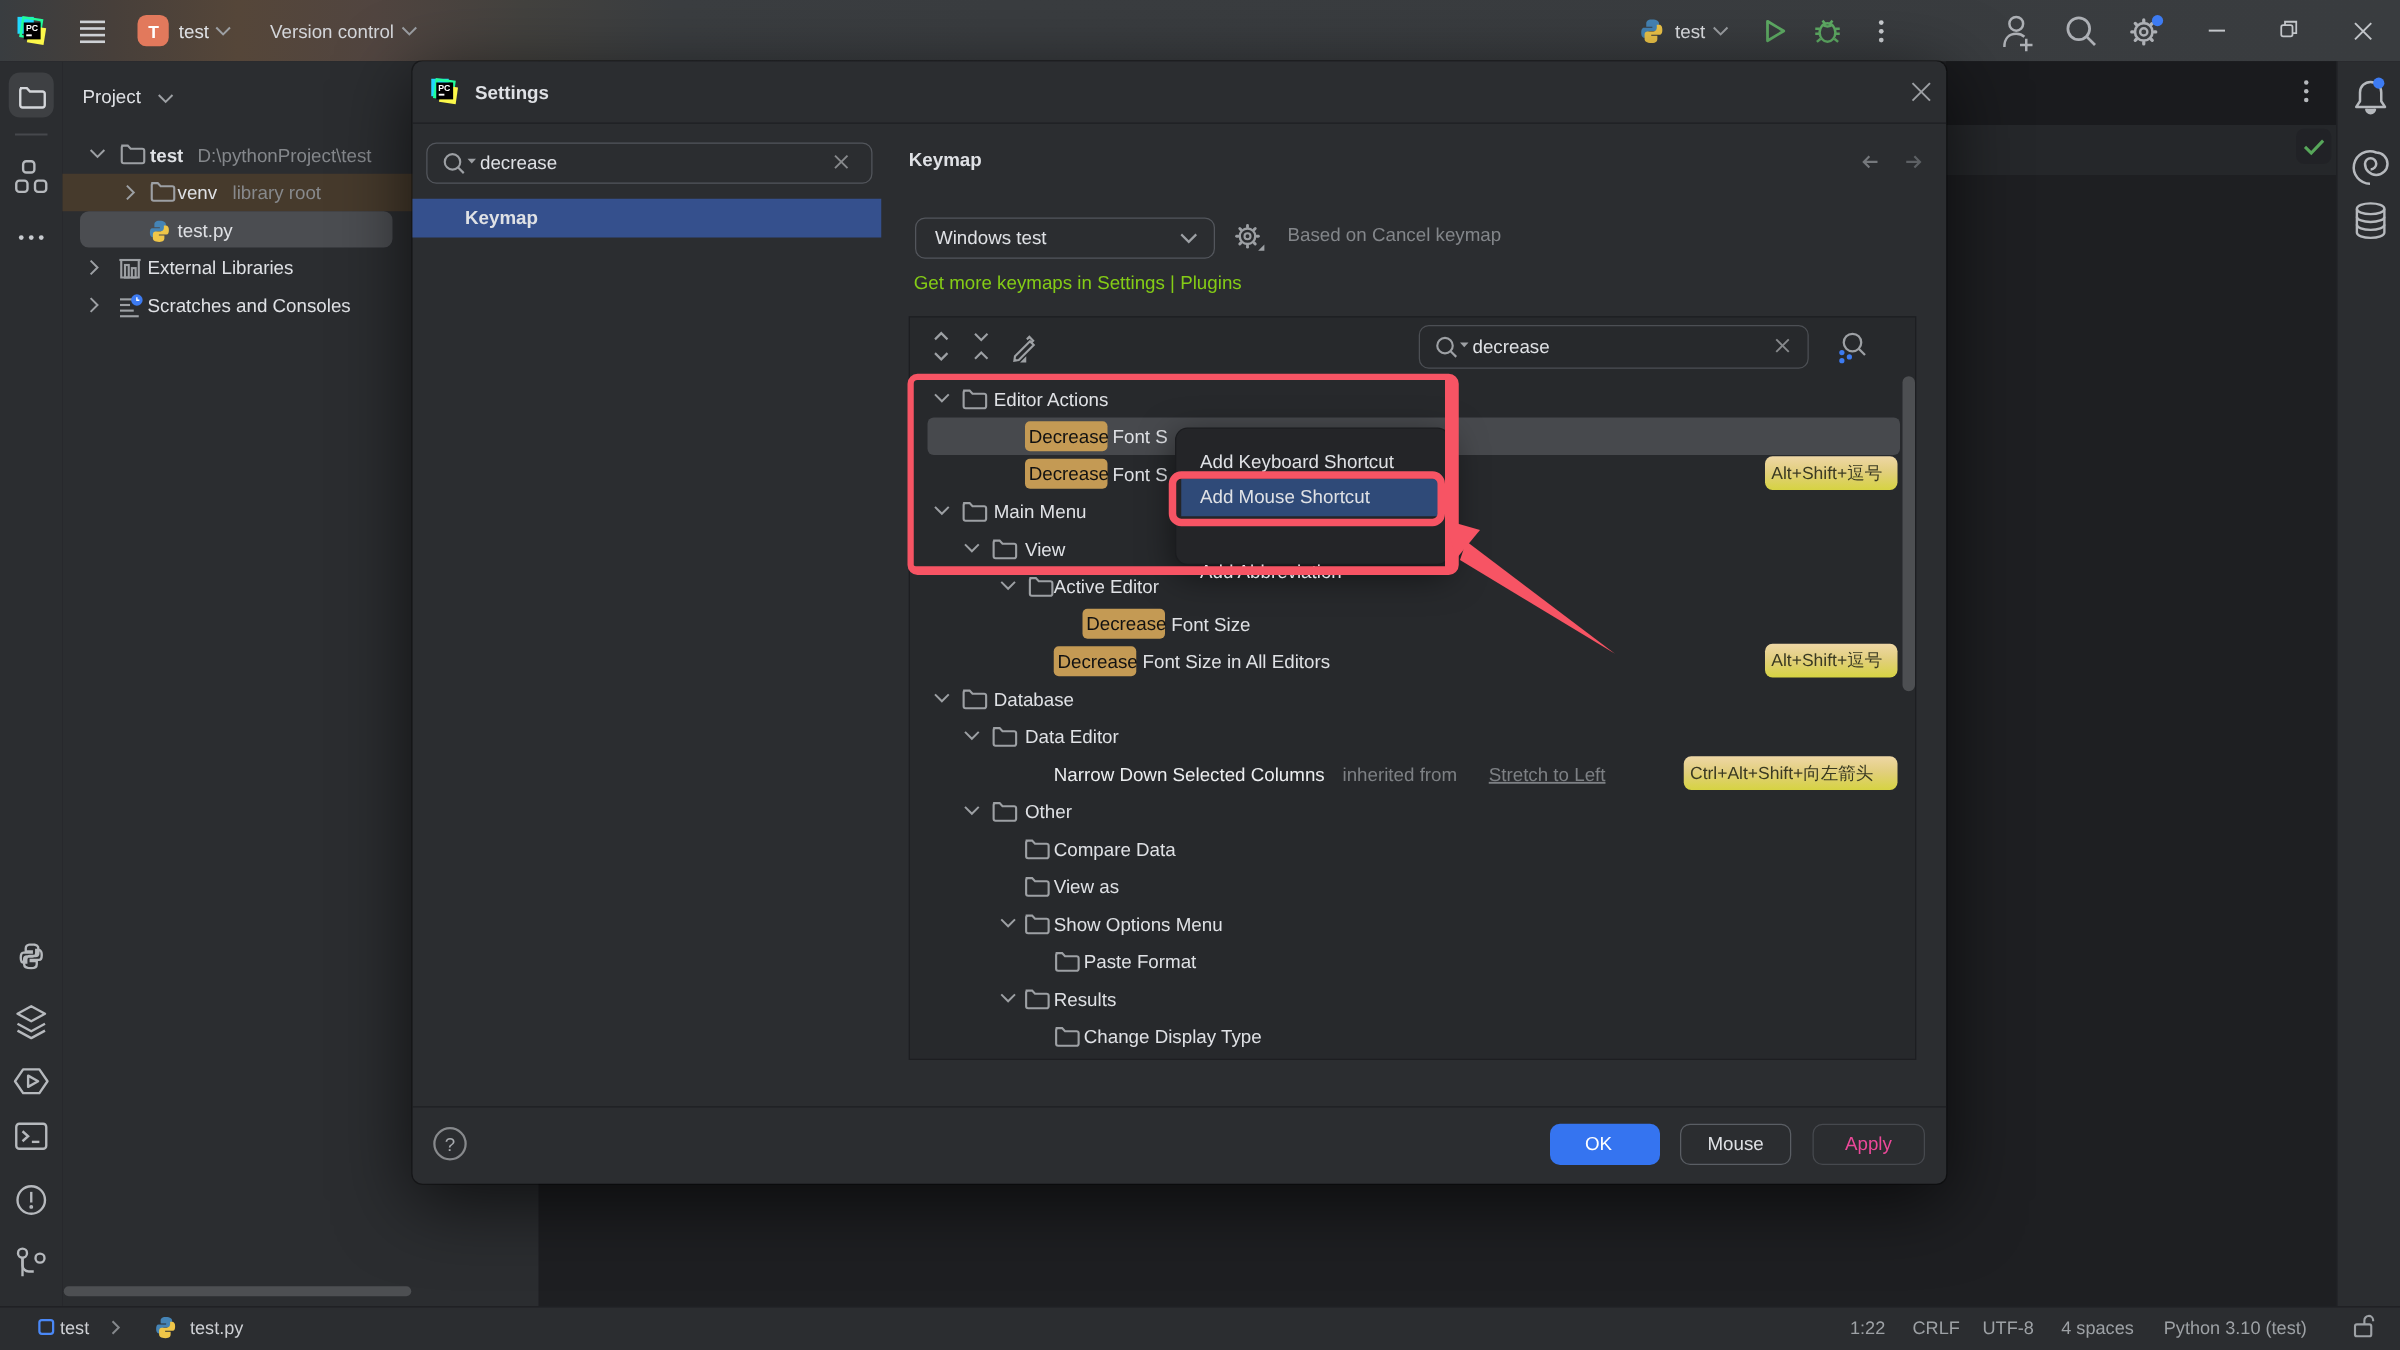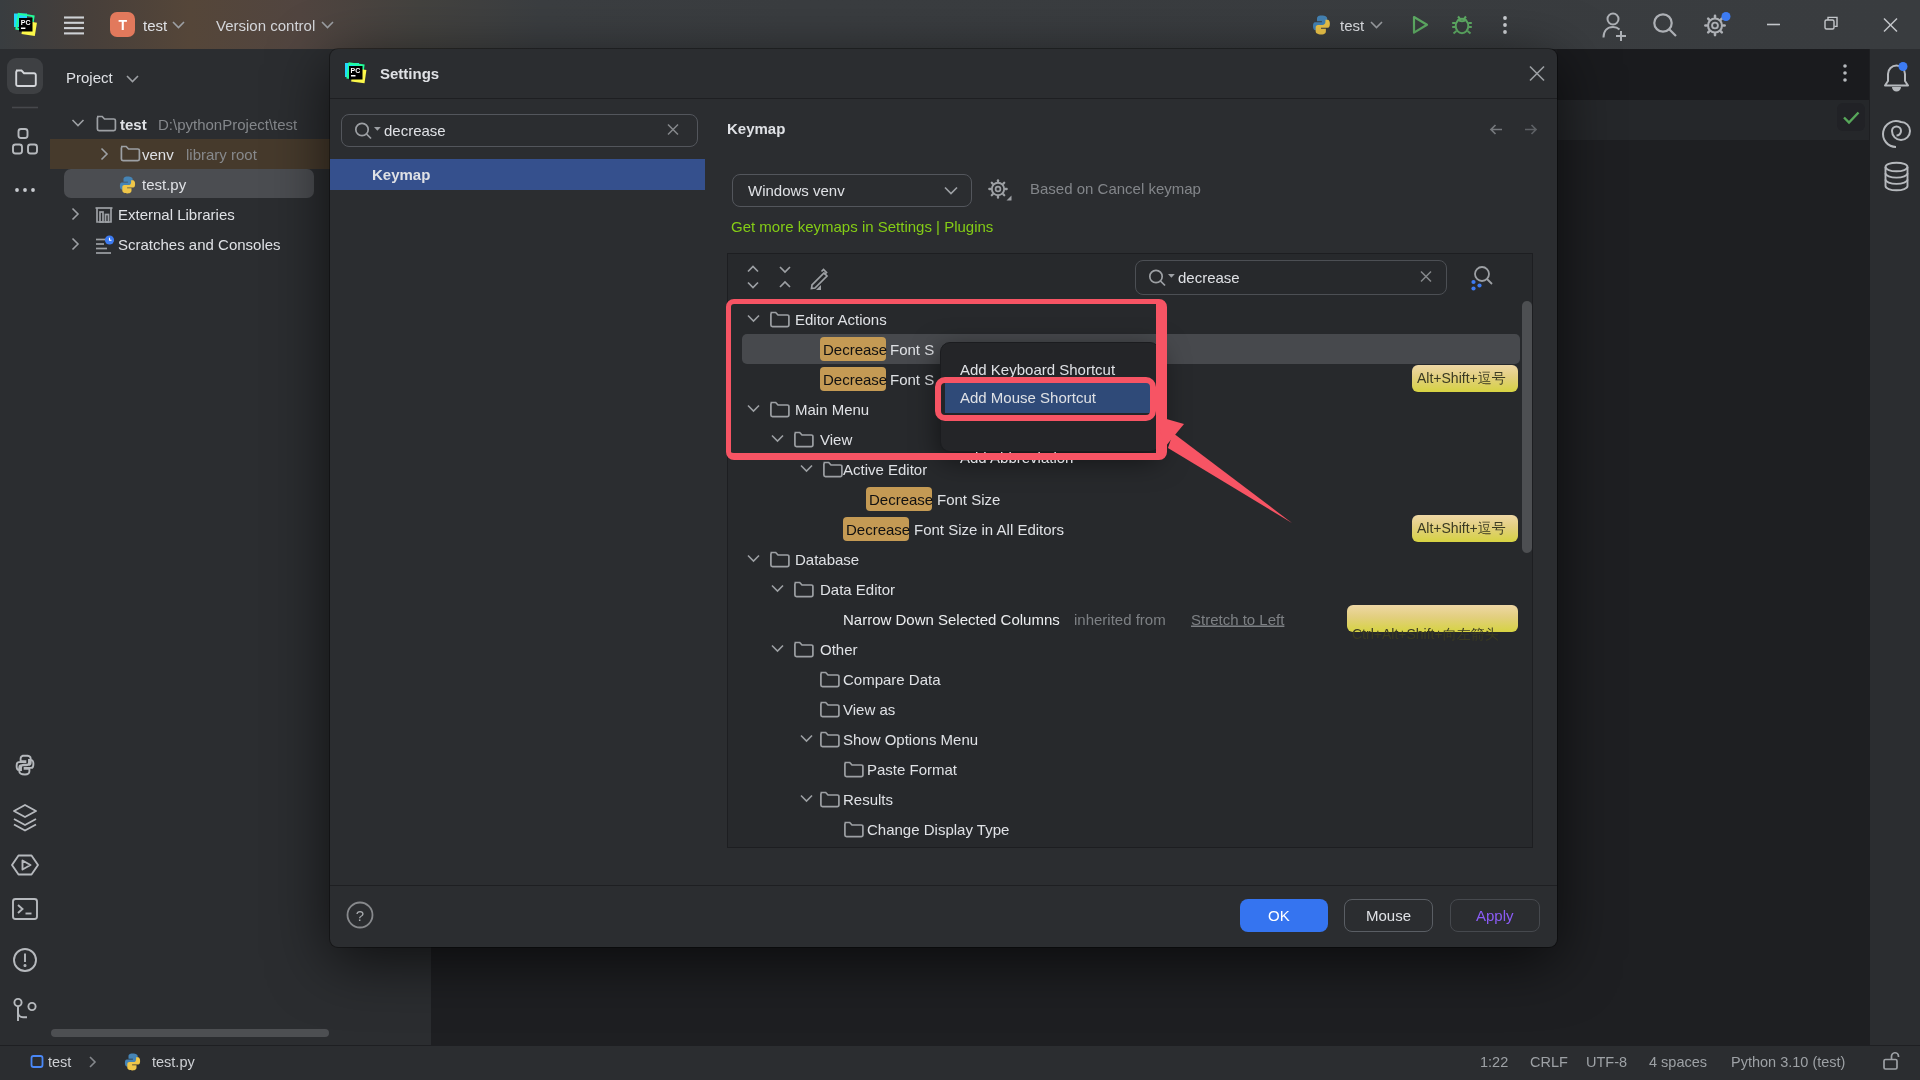--- a/index.html
+++ b/index.html
@@ -299,21 +299,21 @@
 <div class="txt" style="left:727px;top:121px;font-weight:bold;">Keymap</div>
 <svg width="80" height="30" style="left:1488px;top:120px">
   <g stroke="#75787c" stroke-width="1.7" fill="none">
     <path d="M14 9.5 h-11 m4.5 -4.5 l-4.5 4.5 4.5 4.5"></path>
   </g>
   <g stroke="#5d6064" stroke-width="1.7" fill="none">
     <path d="M37 9.5 h11 m-4.5 -4.5 l4.5 4.5 -4.5 4.5"></path>
   </g>
 </svg>
 <div class="abs" style="left:732px;top:174px;width:240px;height:33px;border:1px solid #53565c;border-radius:8px;"></div>
-<div class="txt" style="left:748px;top:183px;">Windows venv</div>
+<div class="txt" style="left:748px;top:183px;">Windows test</div>
 <svg width="300" height="40" style="left:732px;top:174px">
   <path d="M213 13.5 l6 6 6 -6" fill="none" stroke="#9da0a4" stroke-width="1.7"></path>
 </svg>
 <svg width="60" height="40" style="left:985px;top:176px">
   <g transform="translate(13,13)" stroke="#9da0a4" fill="none">
     <circle r="6.2" stroke-width="1.9"></circle>
     <circle r="2.4" stroke-width="1.7"></circle>
     <g stroke-width="2.3" stroke-linecap="round">
       <line x1="0" y1="-7.5" x2="0" y2="-8.7"></line>
       <line x1="0" y1="7.5" x2="0" y2="8.7"></line>
@@ -430,35 +430,35 @@
 <div class="abs" style="left:866px;top:487px;width:66px;height:24px;background:#c49a54;border-radius:4px;"></div>
 <div class="txt" style="left:869px;top:492px;color:#111;">Decrease</div>
 <div class="abs" style="left:843px;top:517px;width:66px;height:24px;background:#c49a54;border-radius:4px;"></div>
 <div class="txt" style="left:846px;top:522px;color:#111;">Decrease</div>
 
 <div class="abs" style="left:1412px;top:365px;width:106px;height:27px;border-radius:6px;background:linear-gradient(180deg,#eed7a5 0%,#e2cf7e 45%,#d6d342 100%);"></div>
 <div class="txt" style="left:1417px;top:371px;color:#3a3a22;font-size:14px;">Alt+Shift+逗号</div>
 <div class="abs" style="left:1412px;top:515px;width:106px;height:27px;border-radius:6px;background:linear-gradient(180deg,#eed7a5 0%,#e2cf7e 45%,#d6d342 100%);"></div>
 <div class="txt" style="left:1417px;top:521px;color:#3a3a22;font-size:14px;">Alt+Shift+逗号</div>
 <div class="abs" style="left:1347px;top:605px;width:171px;height:27px;border-radius:6px;background:linear-gradient(180deg,#eed7a5 0%,#e2cf7e 45%,#d6d342 100%);"></div>
-<div class="txt" style="left:1352px;top:627px;color:#3a3a22;font-size:14px;">Ctrl+Alt+Shift+向左箭头</div>
+<div class="txt" style="left:1352px;top:611px;color:#3a3a22;font-size:14px;">Ctrl+Alt+Shift+向左箭头</div>
 
 <div class="abs" style="left:1522px;top:301px;width:10px;height:252px;border-radius:5px;background:#4d4f52;"></div>
 
 <div class="abs" style="left:330px;top:885px;width:1227px;height:1px;background:#1e1f22;"></div>
 <svg width="50" height="50" style="left:344px;top:899px">
   <circle cx="16" cy="16" r="12.5" fill="none" stroke="#87898c" stroke-width="1.8"></circle>
   <text x="11.8" y="21.5" font-size="15" fill="#a8abaf" font-family="Liberation Sans">?</text>
 </svg>
 <div class="abs" style="left:1240px;top:899px;width:88px;height:33px;background:#3574f0;border-radius:8px;"></div>
 <div class="txt" style="left:1268px;top:908px;font-weight:normal;color:#fff;">OK</div>
 <div class="abs" style="left:1344px;top:899px;width:89px;height:33px;border:1px solid #5a5e64;border-radius:8px;"></div>
 <div class="txt" style="left:1366px;top:908px;">Mouse</div>
 <div class="abs" style="left:1450px;top:899px;width:90px;height:33px;border:1px solid #46494e;border-radius:8px;"></div>
-<div class="txt" style="left:1476px;top:908px;color:#8b5cf6;">Apply</div>
+<div class="txt" style="left:1476px;top:908px;color:#ec4899;">Apply</div>
 
 <div class="abs" style="left:940px;top:342px;width:220px;height:110px;background:#242528;border:1px solid #1b1c1f;border-radius:10px;box-shadow:0 8px 28px rgba(0,0,0,0.55);"></div>
 <div class="txt" style="left:960px;top:362px;">Add Keyboard Shortcut</div>
 <div class="abs" style="left:945px;top:383px;width:207px;height:30px;background:#2f4a78;"></div>
 <div class="txt" style="left:960px;top:390px;">Add Mouse Shortcut</div>
 <div class="txt" style="left:960px;top:422px;margin-top:28px;">Add Abbreviation</div>
 
 <div class="abs" style="left:726px;top:299px;width:441px;height:161px;border:solid #f75464;border-width:5px 11px 7px 5px;border-radius:8px;"></div>
 <div class="abs" style="left:935px;top:377px;width:221px;height:44px;border:6px solid #f75464;border-radius:10px;"></div>
 <svg width="200" height="140" style="left:1140px;top:405px">

